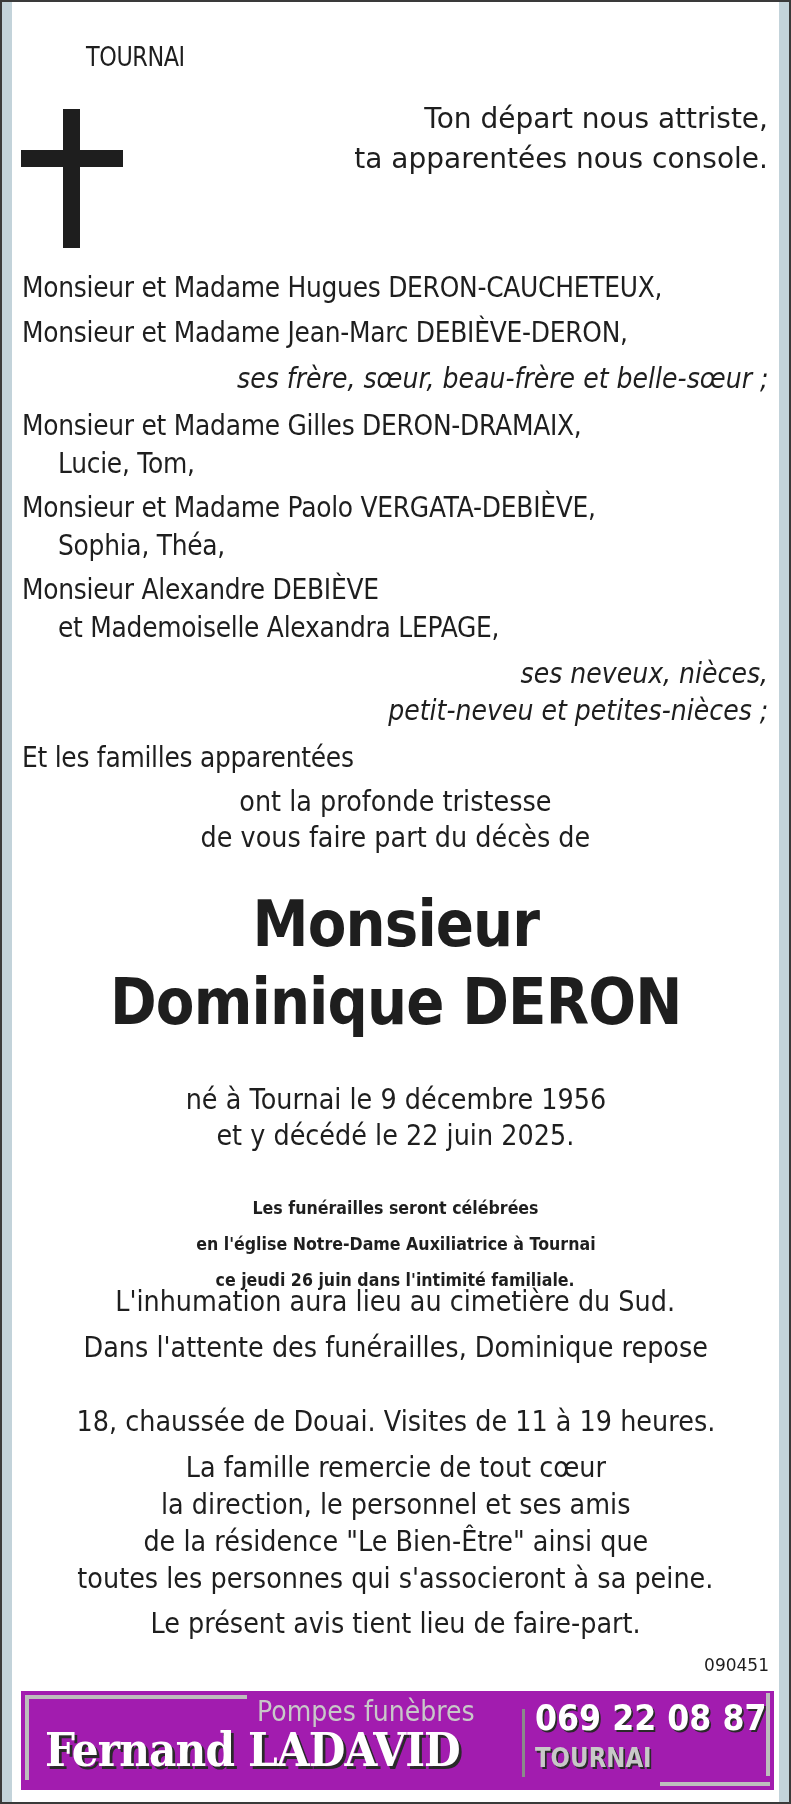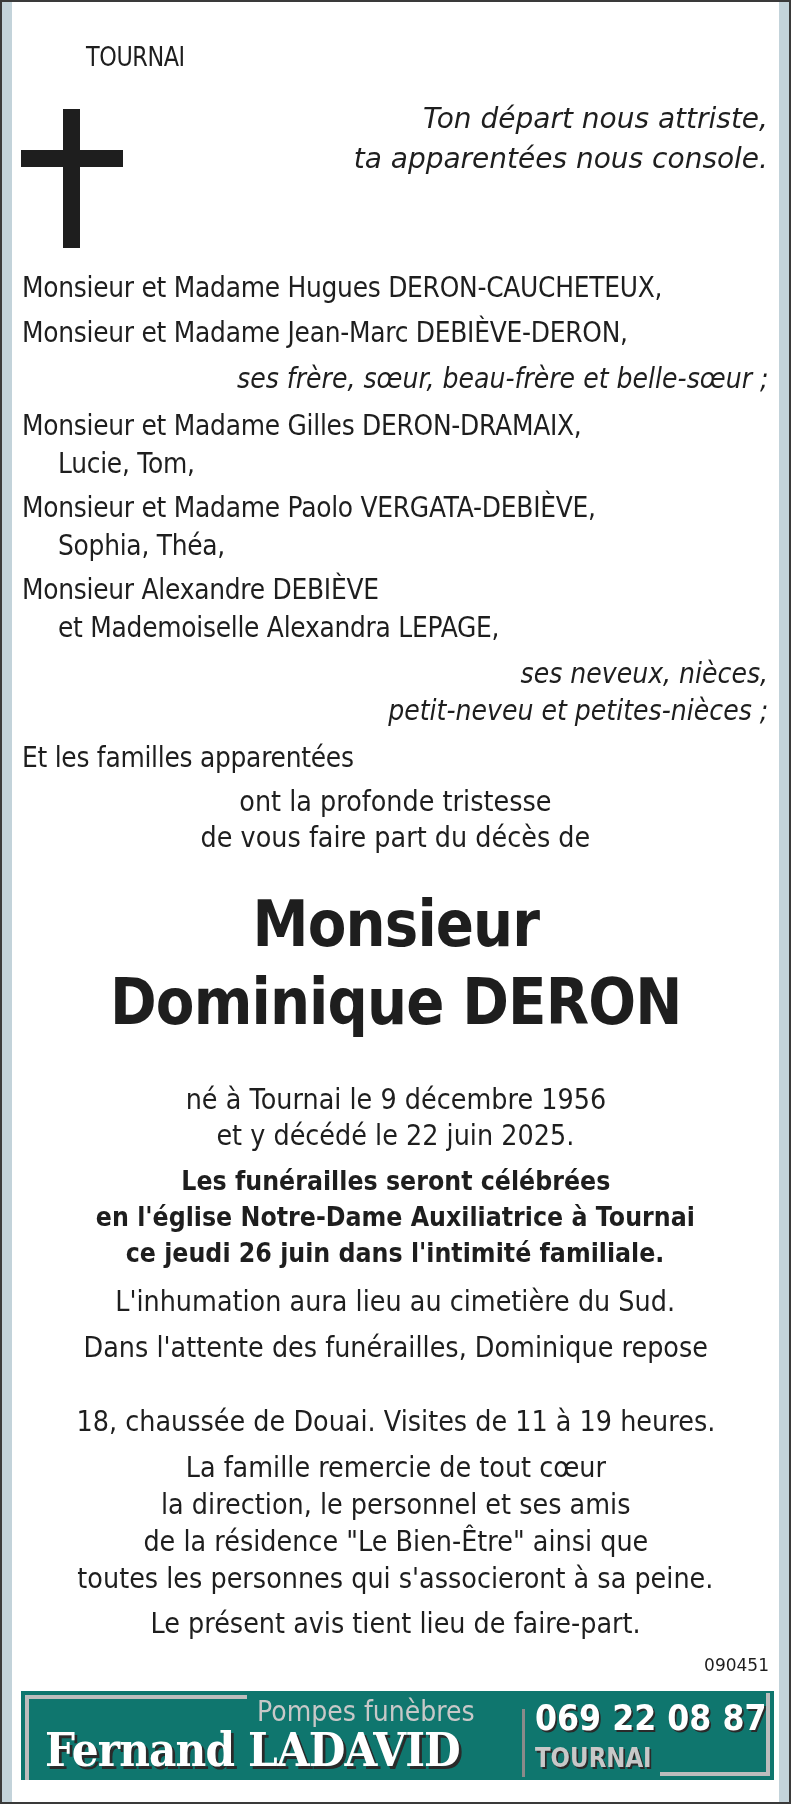--- a/index.html
+++ b/index.html
@@ -13,36 +13,36 @@
     }
     .strip-left, .strip-right {
       position: absolute; top: 0; bottom: 0; width: 10px; background: #c3d3da;
     }
     .strip-left { left: 0; }
     .strip-right { right: 0; }
     .t { position: absolute; color: #1e1e1e; font-family: "DejaVu Sans", sans-serif; white-space: nowrap; }
     .city { left: 84px; top: 40px; font-size: 26px; letter-spacing: -0.5px; transform: scaleX(0.86); transform-origin: left; }
     .cross-v { position: absolute; left: 61px; top: 107px; width: 17px; height: 139px; background: #1e1e1e; }
     .cross-h { position: absolute; left: 19px; top: 148px; width: 102px; height: 17px; background: #1e1e1e; }
-    .quote { right: 21px; font-style: italic; font-size: 28px; text-align: right; }
+    .quote { right: 21px; font-size: 28px; text-align: right; }
     .q1 { top: 100px; }
     .q2 { top: 140px; }
     .line { font-size: 29px; transform: scaleX(0.86); transform-origin: left; letter-spacing: -0.3px; }
     .indent { left: 56px; }
     .left { left: 20px; }
     .ital-r { right: 21px; font-style: italic; font-size: 28px; transform: scaleX(0.9); transform-origin: right; }
     .center { left: 0; right: 0; text-align: center; white-space: nowrap; }
     .center span { display: inline-block; transform: scaleX(0.88); }
     .c29 { font-size: 29px; }
-    .c-bold { font-size: 27px; font-weight: bold; }
+    .c-bold { font-size: 18px; font-weight: bold; margin-top: 32px; }
     .name { font-size: 64px; font-weight: bold; letter-spacing: -1px; }
     .ref { right: 20px; top: 1653px; font-size: 17px; }
     .logo {
-      position: absolute; left: 19px; top: 1689px; width: 753px; height: 89px;
-      background: #0f766e;
+      position: absolute; left: 19px; top: 1689px; width: 753px; height: 99px;
+      background: #a21caf;
     }
     .logo .bracket-tl { position: absolute; left: 4px; top: 4px; width: 222px; height: 4px; background: #bdbdbd; }
     .logo .bracket-tl2 { position: absolute; left: 4px; top: 4px; width: 4px; height: 85px; background: #bdbdbd; }
     .logo .bracket-br { position: absolute; right: 4px; bottom: 4px; width: 110px; height: 4px; background: #bdbdbd; }
     .logo .bracket-br2 { position: absolute; right: 4px; top: 2px; width: 4px; height: 83px; background: #bdbdbd; }
     .logo .pompes { position: absolute; left: 236px; top: 4px; font-size: 28px; color: #c8c8c8; font-family: "DejaVu Sans", sans-serif; transform: scaleX(0.9); transform-origin: left; white-space: nowrap; }
     .logo .fernand { position: absolute; left: 24px; top: 32px; font-size: 46px; font-weight: bold; color: #ffffff; font-family: "DejaVu Serif", serif; text-shadow: 3px 3px 0 #2a2a2a; letter-spacing: -1px; white-space: nowrap; transform: scaleX(0.92); transform-origin: left; }
     .logo .sep { position: absolute; left: 501px; top: 18px; width: 3px; height: 68px; background: #8a8a8a; }
     .logo .phone { position: absolute; left: 514px; top: 6px; font-size: 36px; font-weight: bold; color: #ffffff; font-family: "DejaVu Sans", sans-serif; text-shadow: 2px 2px 0 #2a2a2a; white-space: nowrap; transform: scaleX(0.88); transform-origin: left; }
     .logo .city2 { position: absolute; left: 514px; top: 52px; font-size: 26px; font-weight: bold; color: #c8c8c8; font-family: "DejaVu Sans", sans-serif; text-shadow: 2px 2px 0 #2a2a2a; white-space: nowrap; transform: scaleX(0.88); transform-origin: left; }

